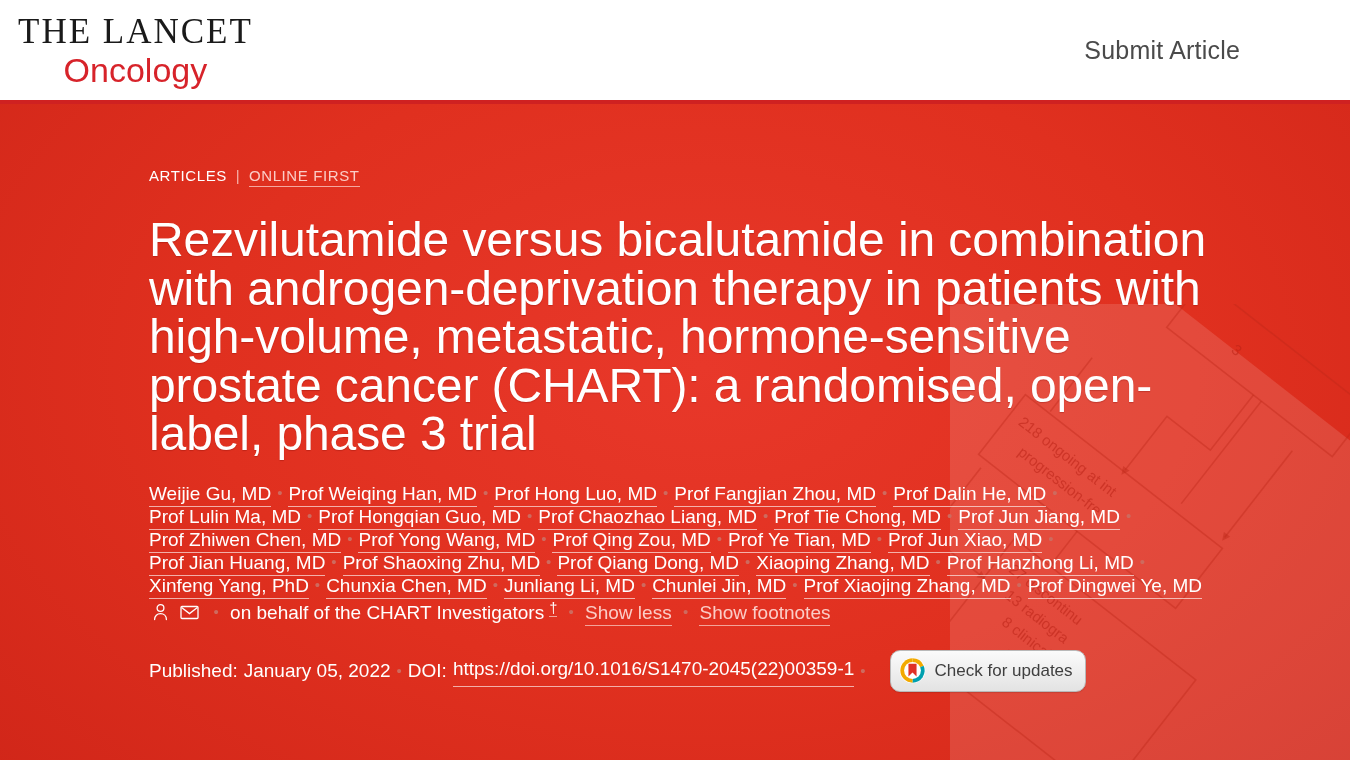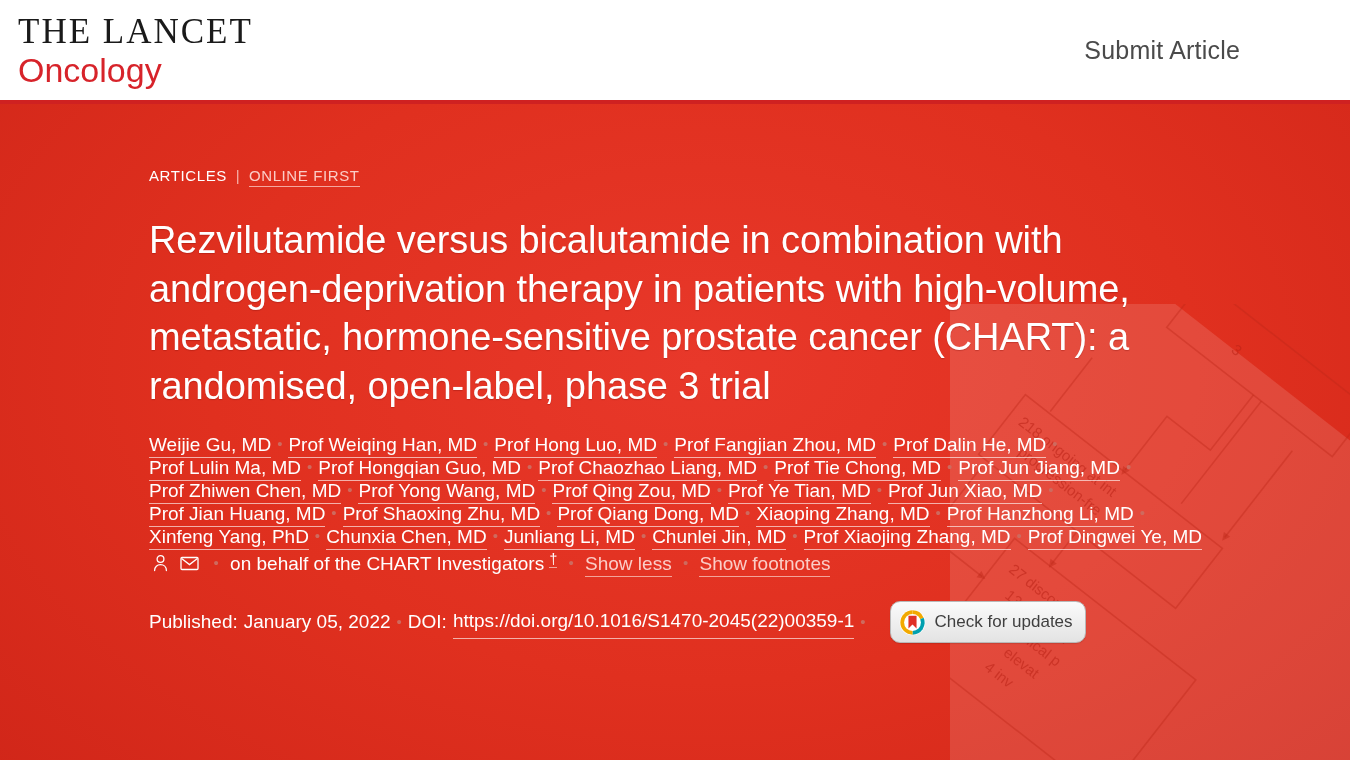--- a/index.html
+++ b/index.html
@@ -32,20 +32,21 @@
     display:block;
   }
   .masthead .oncology{
     font-family:"Liberation Sans", sans-serif;
     font-size:34px;
     color:#d7232a;
     font-weight:400;
     display:block;
     margin-top:4px;
     letter-spacing:0px;
+    text-align:center;
   }
   .header-right{
     padding:36px 0 0 0;
     margin-right:-12px;
     white-space:nowrap;
   }
   .submit-link{
     font-size:25px;
     color:#4a4a4a;
     font-weight:400;
@@ -110,21 +111,21 @@
   }
   .kicker .sep{ color:#f6b2ab; margin:0 4px; font-weight:300; }
   .kicker .online-first{
     color:#fbcdc7;
     border-bottom:1px solid #f5a79f;
     padding-bottom:2px;
     cursor:pointer;
   }
 
   .article-title{
-    font-size:38px;
+    font-size:48px;
     line-height:48.5px;
     font-weight:400;
     color:#ffffff;
     letter-spacing:-0.1px;
     max-width:1090px;
     text-shadow:0 1px 1px rgba(120,10,5,.30);
   }
 
   .authors{
     margin-top:23px;

